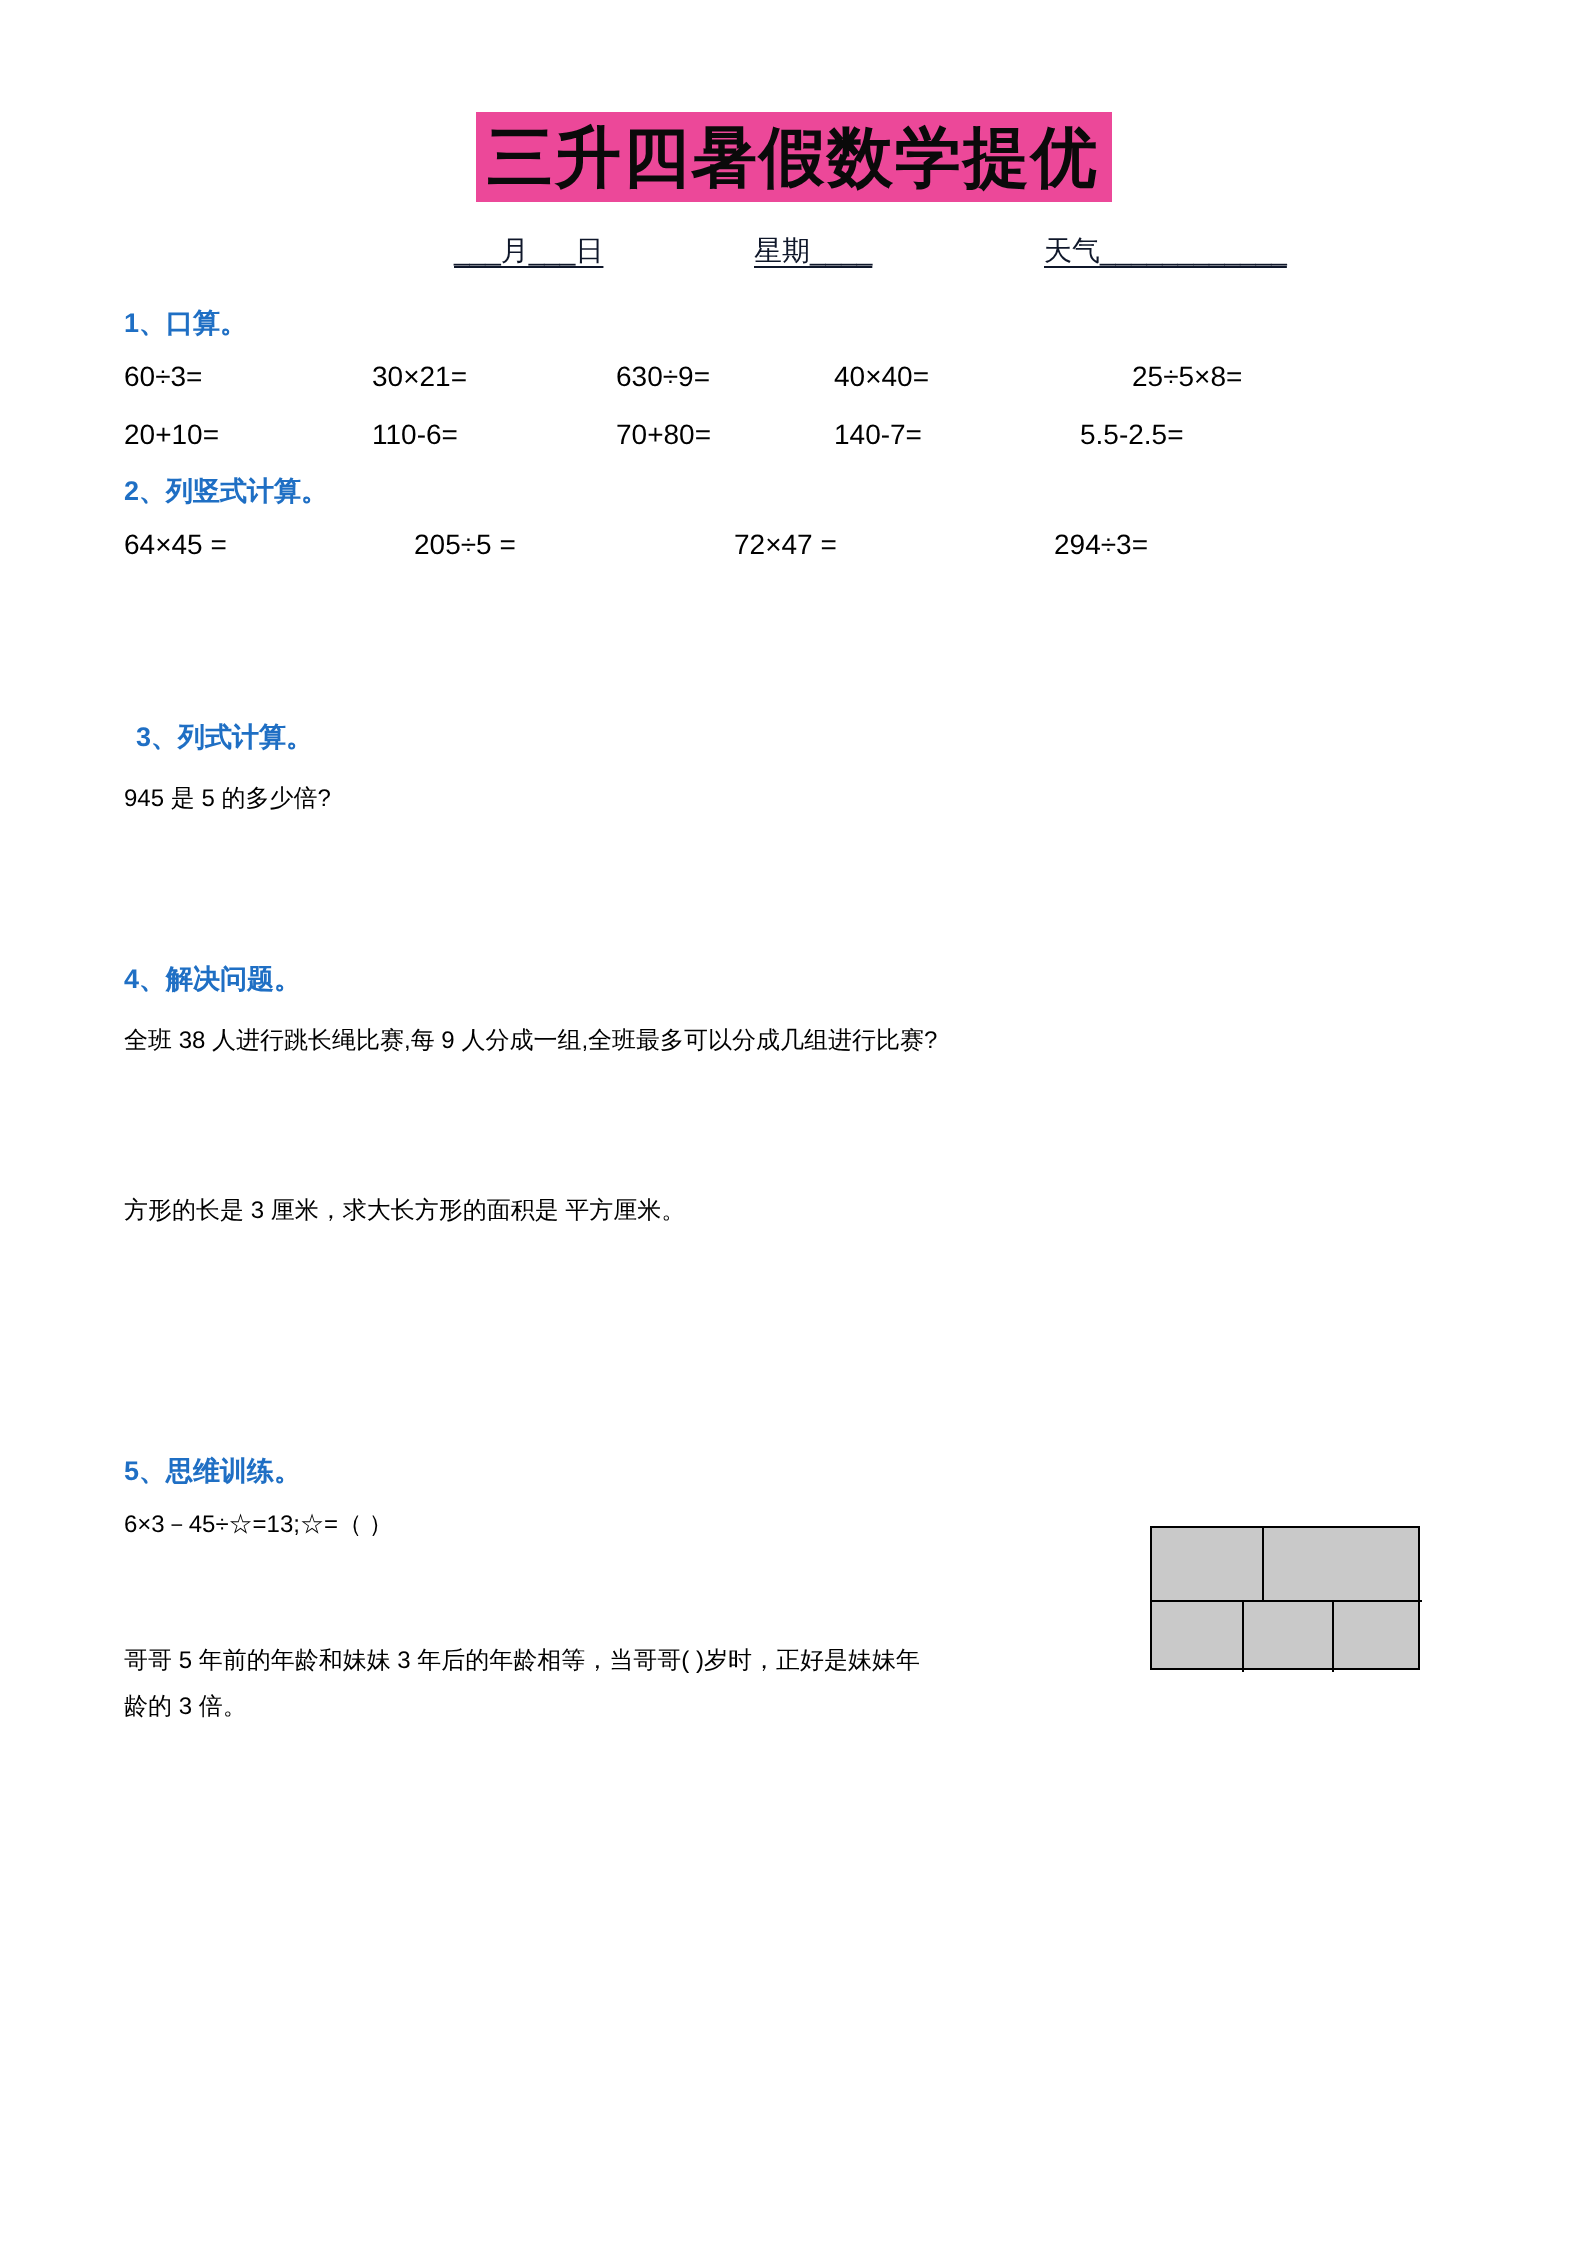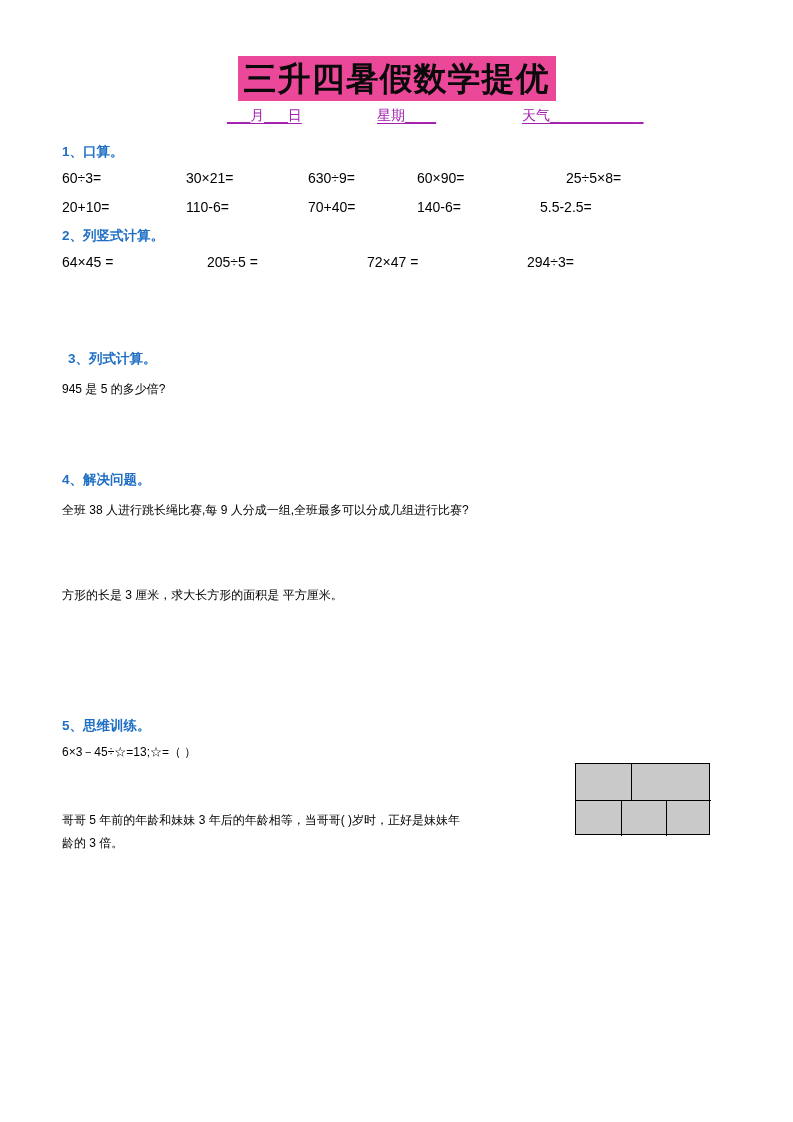--- a/index.html
+++ b/index.html
@@ -34,22 +34,22 @@
     color: #0a0a0a;
     font-size: 33px;
     font-weight: bold;
     letter-spacing: 1px;
     padding: 2px 6px;
     line-height: 1.25;
   }
 
   
   .header-line {
-    margin-top: 6px;
-    color: #a21caf;
+    margin-top: 16px;
+    color: #0f172a;
     font-size: 14px;
     position: relative;
     height: 22px;
   }
   .header-line span {
     position: absolute;
     white-space: nowrap;
     text-decoration: underline;
     text-underline-offset: 3px;
   }
@@ -141,28 +141,28 @@
     <span class="hl-date">___月___日</span>
     <span class="hl-week">星期____</span>
     <span class="hl-weather">天气____________</span>
   </div>
 
   <div class="sec-head">1、口算。</div>
   <div class="row">
     <span style="left:0px;">60÷3=</span>
     <span style="left:124px;">30×21=</span>
     <span style="left:246px;">630÷9=</span>
-    <span style="left:355px;">60×90=</span>
+    <span style="left:355px;">40×40=</span>
     <span style="left:504px;">25÷5×8=</span>
   </div>
   <div class="row">
     <span style="left:0px;">20+10=</span>
     <span style="left:124px;">110-6=</span>
-    <span style="left:246px;">70+40=</span>
-    <span style="left:355px;">140-6=</span>
+    <span style="left:246px;">70+80=</span>
+    <span style="left:355px;">140-7=</span>
     <span style="left:478px;">5.5-2.5=</span>
   </div>
 
   <div class="sec-head" style="margin-top:8px;">2、列竖式计算。</div>
   <div class="row">
     <span style="left:0px;">64×45 =</span>
     <span style="left:145px;">205÷5 =</span>
     <span style="left:305px;">72×47 =</span>
     <span style="left:465px;">294÷3=</span>
   </div>

